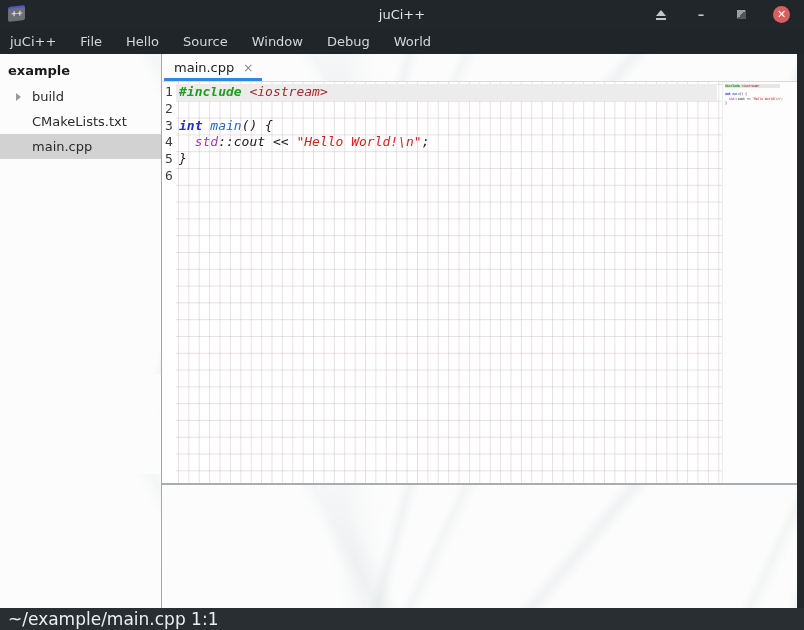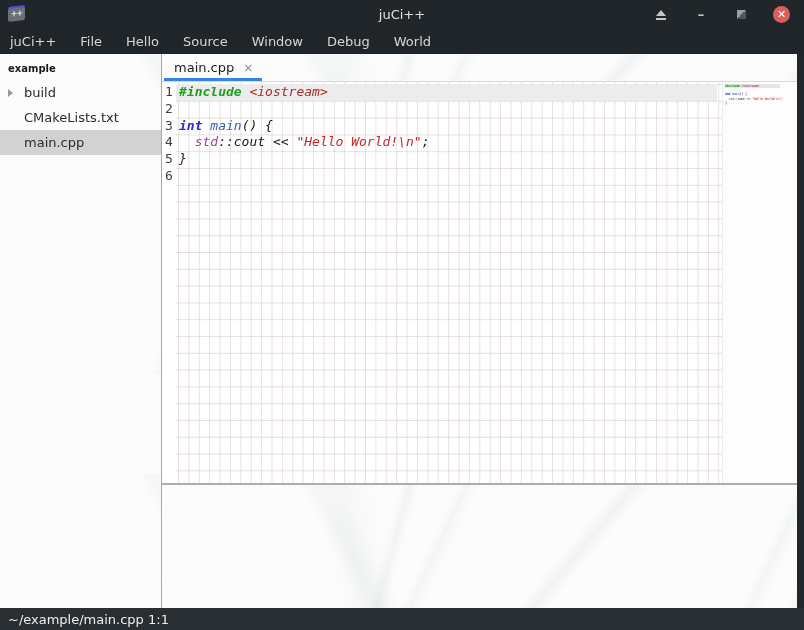--- a/index.html
+++ b/index.html
@@ -34,22 +34,22 @@
   .texture { background-color:#fcfcfc; background-image:
       linear-gradient(105deg, transparent 47%, rgba(110,135,145,0.07) 49%, transparent 51%),
       linear-gradient(62deg, transparent 43%, rgba(110,135,145,0.05) 45%, transparent 48%),
       linear-gradient(130deg, transparent 57%, rgba(110,135,145,0.08) 59%, transparent 61%),
       linear-gradient(80deg, transparent 29%, rgba(110,135,145,0.05) 32%, transparent 36%),
       linear-gradient(115deg, transparent 64%, rgba(110,135,145,0.06) 66%, transparent 69%);
       background-size:420px 320px, 610px 420px, 500px 360px, 760px 520px, 340px 260px; }
 
   
   .sidebar { width:161px; flex:0 0 161px; overflow:hidden; }
-  .tree-root { font-weight:bold; color:#1a1a1a; padding:9px 8px 6px 8px; font-size:10px; }
-  .tree-row { height:25px; display:flex; align-items:center; padding-left:8px; color:#2b2b2b; font-size:13px; }
+  .tree-root { font-weight:bold; color:#1a1a1a; padding:9px 8px 6px 8px; font-size:13px; }
+  .tree-row { height:25px; display:flex; align-items:center; padding-left:16px; color:#2b2b2b; font-size:13px; }
   .tree-row.selected { background:#d2d2d2; }
   .expander { width:16px; display:inline-flex; align-items:center; }
   .expander.show::before { content:""; width:0; height:0; border-top:4px solid transparent; border-bottom:4px solid transparent; border-left:5px solid #9a9a9a; }
   .v-divider { width:1px; flex:0 0 1px; background:#a7a7a7; }
 
   
   .main-col { flex:1 1 auto; display:flex; flex-direction:column; min-width:0; }
   .tabbar { height:28px; flex:0 0 28px; border-bottom:1px solid #d8d8d8; display:flex; align-items:flex-end; }
   .tab { display:inline-flex; align-items:center; margin-left:2px; padding:5px 9px 3px 10px; border-bottom:3px solid #3584e4; background:transparent; }
   .tab-label { color:#1e1e1e; font-size:13px; }
@@ -77,21 +77,21 @@
   .minimap { width:75px; flex:0 0 75px; background:#fdfdfd; border-left:1px solid #ececec; padding:2px 0 0 2px; overflow:hidden; }
   .mm-line { height:4.2px; line-height:4.2px; font-family:"DejaVu Sans Mono","Liberation Mono",monospace; font-size:3.5px; white-space:pre; letter-spacing:-0.3px; }
   .mm-line.hl { background:#e6e6e6; width:55px; }
 
   .h-divider { height:2px; flex:0 0 2px; background:#a9adb0; }
   .bottom-panel { flex:1 1 auto; }
 
   .right-strip { width:7px; flex:0 0 7px; background:#22272b; }
 
   
-  .statusbar { height:22px; flex:0 0 22px; background:#282e32; color:#eceff1; display:flex; align-items:center; padding-left:8px; font-size:13px; }
+  .statusbar { height:22px; flex:0 0 22px; background:#282e32; color:#eceff1; display:flex; align-items:center; padding-left:8px; font-size:17px; }
 </style>
 </head>
 <body>
 
 <div class="window">
 
   <div class="titlebar">
     <div class="app-icon">++</div>
     <div class="title-text">juCi++</div>
     <div class="win-controls">

